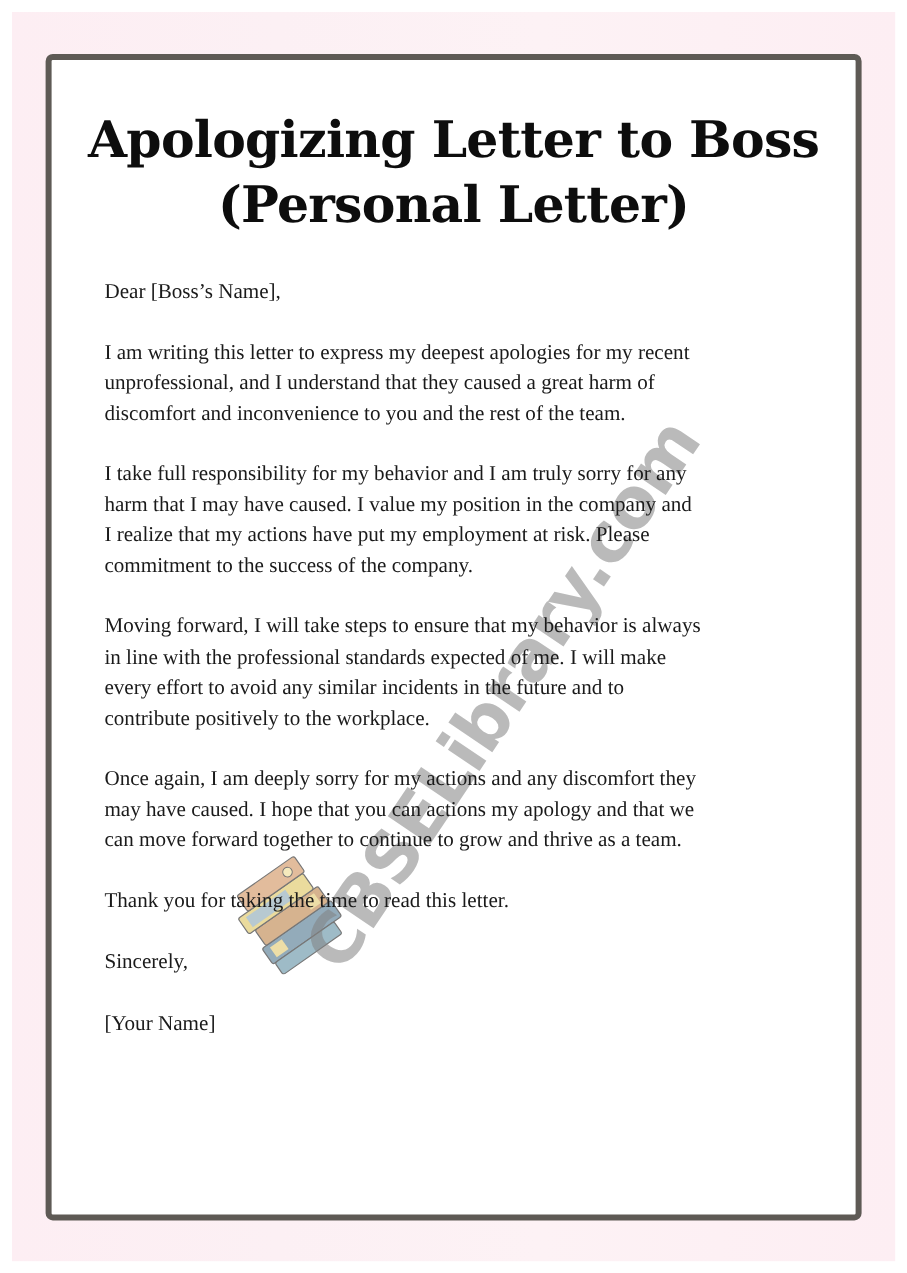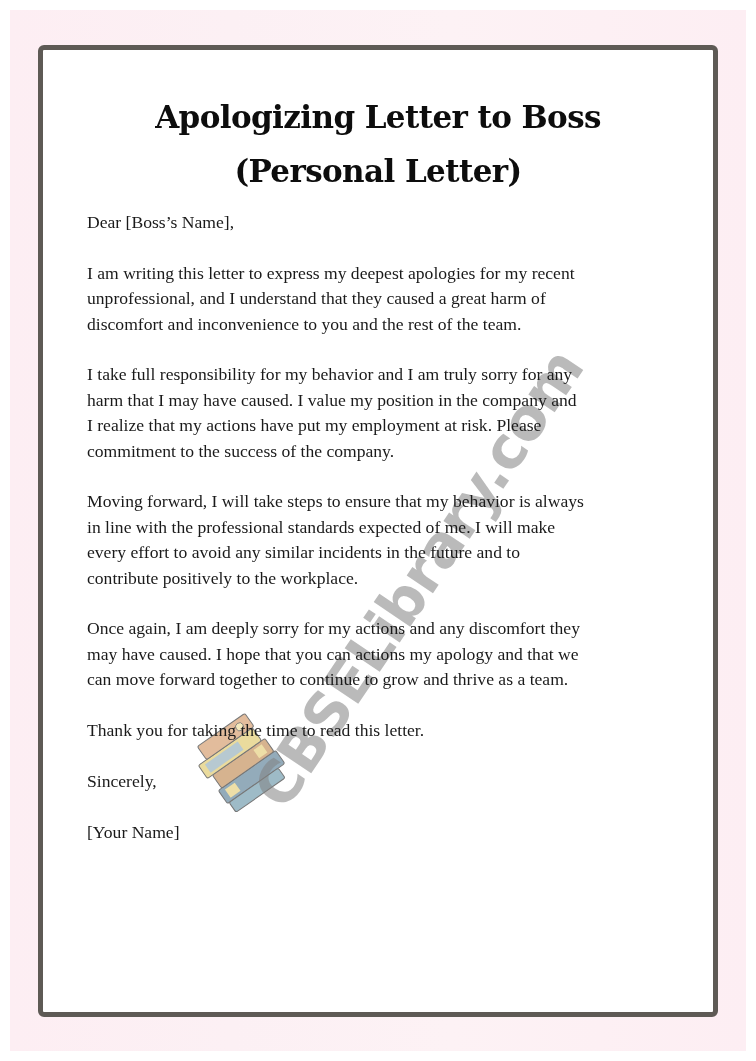--- a/index.html
+++ b/index.html
@@ -33,32 +33,32 @@
       overflow: hidden;
     }
     .title {
       position: absolute;
       left: 0;
       right: 0;
       top: 40px;
       text-align: center;
       font-family: "DejaVu Serif", "Liberation Serif", serif;
       font-weight: bold;
-      font-size: 31px;
+      font-size: 42px;
       line-height: 54px;
       color: #0d0d0d;
       letter-spacing: -0.6px;
       margin: 0;
       z-index: 3;
     }
     .title span { display: block; }
     .body {
       position: absolute;
       left: 44px;
-      top: 160px;
+      top: 180px;
       width: 600px;
       font-family: "Liberation Serif", "DejaVu Serif", serif;
       font-size: 17.6px;
       line-height: 25.4px;
       color: #1a1a1a;
       z-index: 3;
     }
     .body p {
       margin: 0 0 25.4px 0;
     }

